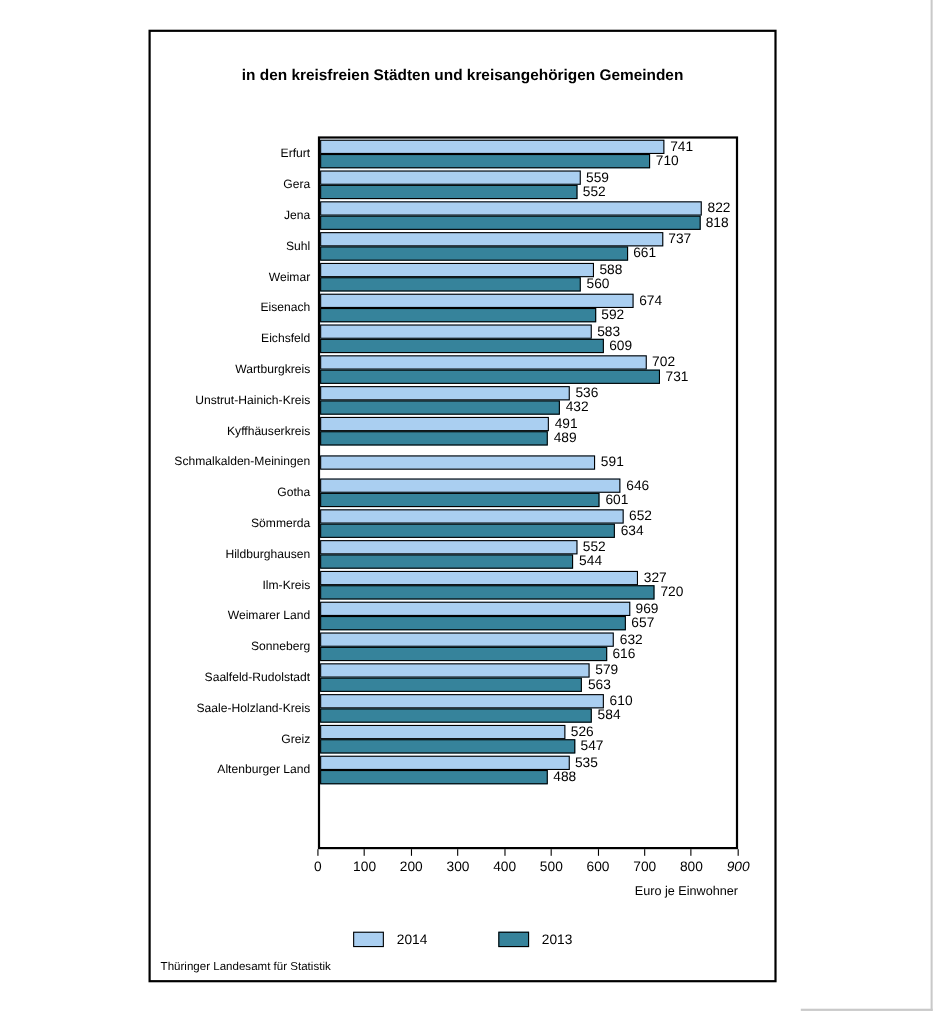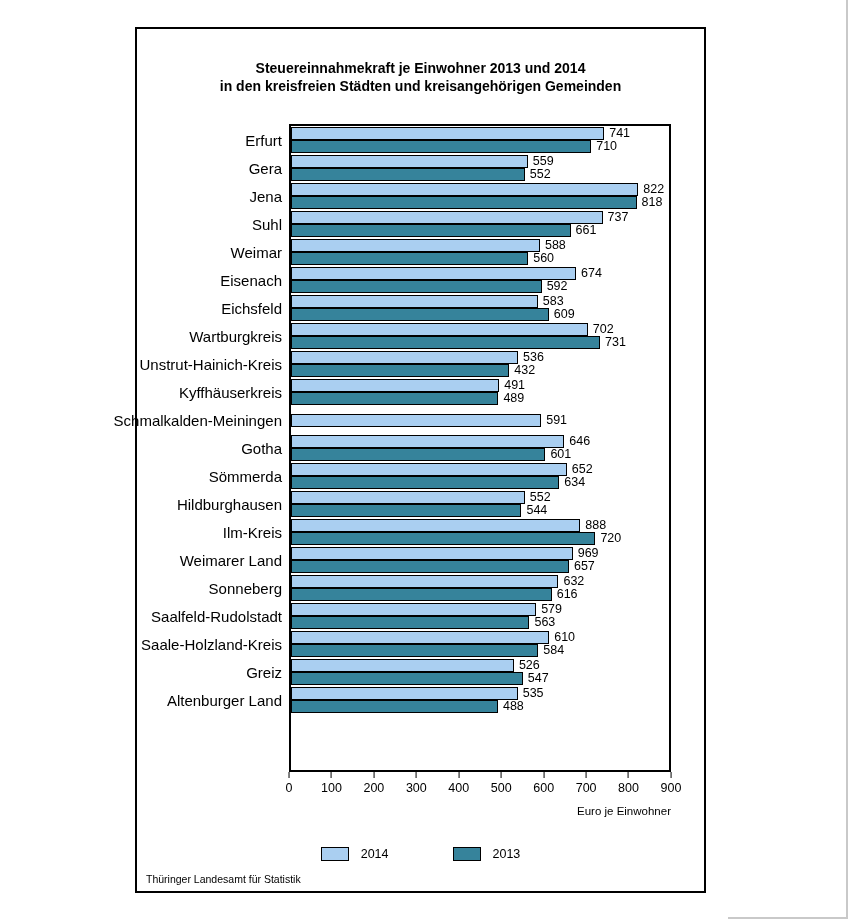--- a/index.html
+++ b/index.html
@@ -11,21 +11,21 @@
     border:2px solid #000;background:#fff;box-sizing:border-box;}
 
   .title{position:absolute;top:30px;left:0;right:0;text-align:center;
     font-size:14px;font-weight:bold;line-height:18px;}
 
   .plot-wrap{position:absolute;left:152px;top:95px;width:382px;height:648px;}
   .plot-area{position:absolute;inset:0;border:2px solid #000;box-sizing:border-box;}
 
   .bar-group{position:relative;height:calc(100%/23);display:flex;flex-direction:column;justify-content:center;}
   .cat-label{position:absolute;right:calc(100% + 9px);top:50%;transform:translateY(-50%);
-    white-space:nowrap;font-size:15px;padding-left:33px;}
+    white-space:nowrap;font-size:11px;padding-left:33px;}
   .bar-line{display:flex;align-items:center;height:13px;}
   .bar{height:11px;border:1px solid #000;box-sizing:content-box;flex:0 0 auto;}
   .bar-value{font-size:12.5px;margin-left:5px;line-height:13px;}
 
   .x-axis{position:absolute;top:100%;left:0;width:100%;height:40px;}
   .x-tick{position:absolute;top:0;transform:translateX(-50%);text-align:center;}
   .x-tick-mark{display:block;width:1px;height:6px;background:#000;margin:0 auto;}
   .x-tick-label{display:block;font-size:12.5px;margin-top:3px;}
   .x-axis-title{position:absolute;top:33px;right:0;font-size:11.5px;white-space:nowrap;}
 
@@ -37,21 +37,20 @@
   .footer{position:absolute;left:9px;bottom:6px;font-size:10.5px;}
 </style>
 </head>
 <body>
 
 <div class="edge-shadow-r"></div>
 <div class="edge-shadow-b"></div>
 
 <div class="page-frame">
   <div class="title">
-    <div>Steuereinnahmekraft je Einwohner 2013 und 2014</div>
     <div>in den kreisfreien Städten und kreisangehörigen Gemeinden</div>
   </div>
 
   <div class="plot-wrap">
     <div class="plot-area">
         <div class="bar-group">
           <span class="cat-label">Erfurt</span>
           <div class="bar-line">
             <div class="bar" style="width: 82.3333%; background: rgb(170, 207, 241); border-color: rgb(0, 0, 0);"></div>
             <span class="bar-value">741</span>
@@ -197,21 +196,21 @@
           </div>
           <div class="bar-line">
             <div class="bar" style="width: 60.4444%; background: rgb(54, 131, 155); border-color: rgb(0, 0, 0);"></div>
             <span class="bar-value">544</span>
           </div>
         </div>
         <div class="bar-group">
           <span class="cat-label">Ilm-Kreis</span>
           <div class="bar-line">
             <div class="bar" style="width: 76%; background: rgb(170, 207, 241); border-color: rgb(0, 0, 0);"></div>
-            <span class="bar-value">888</span>
+            <span class="bar-value">327</span>
           </div>
           <div class="bar-line">
             <div class="bar" style="width: 80%; background: rgb(54, 131, 155); border-color: rgb(0, 0, 0);"></div>
             <span class="bar-value">720</span>
           </div>
         </div>
         <div class="bar-group">
           <span class="cat-label">Weimarer Land</span>
           <div class="bar-line">
             <div class="bar" style="width: 74%; background: rgb(170, 207, 241); border-color: rgb(0, 0, 0);"></div>
@@ -309,21 +308,21 @@
           <span class="x-tick-label">600</span>
         </span>
         <span class="x-tick" style="left: 77.7778%;">
           <span class="x-tick-mark"></span>
           <span class="x-tick-label">700</span>
         </span>
         <span class="x-tick" style="left: 88.8889%;">
           <span class="x-tick-mark"></span>
           <span class="x-tick-label">800</span>
         </span>
-        <span class="x-tick" style="left: 100%;">
+        <span class="x-tick" style="left: 100%; font-style: italic;">
           <span class="x-tick-mark"></span>
           <span class="x-tick-label">900</span>
         </span>
       </div>
   </div>
 
   <div class="legend">
       <span class="legend-item">
         <span class="legend-swatch" style="background: rgb(170, 207, 241);"></span>
         <span class="legend-label">2014</span>

